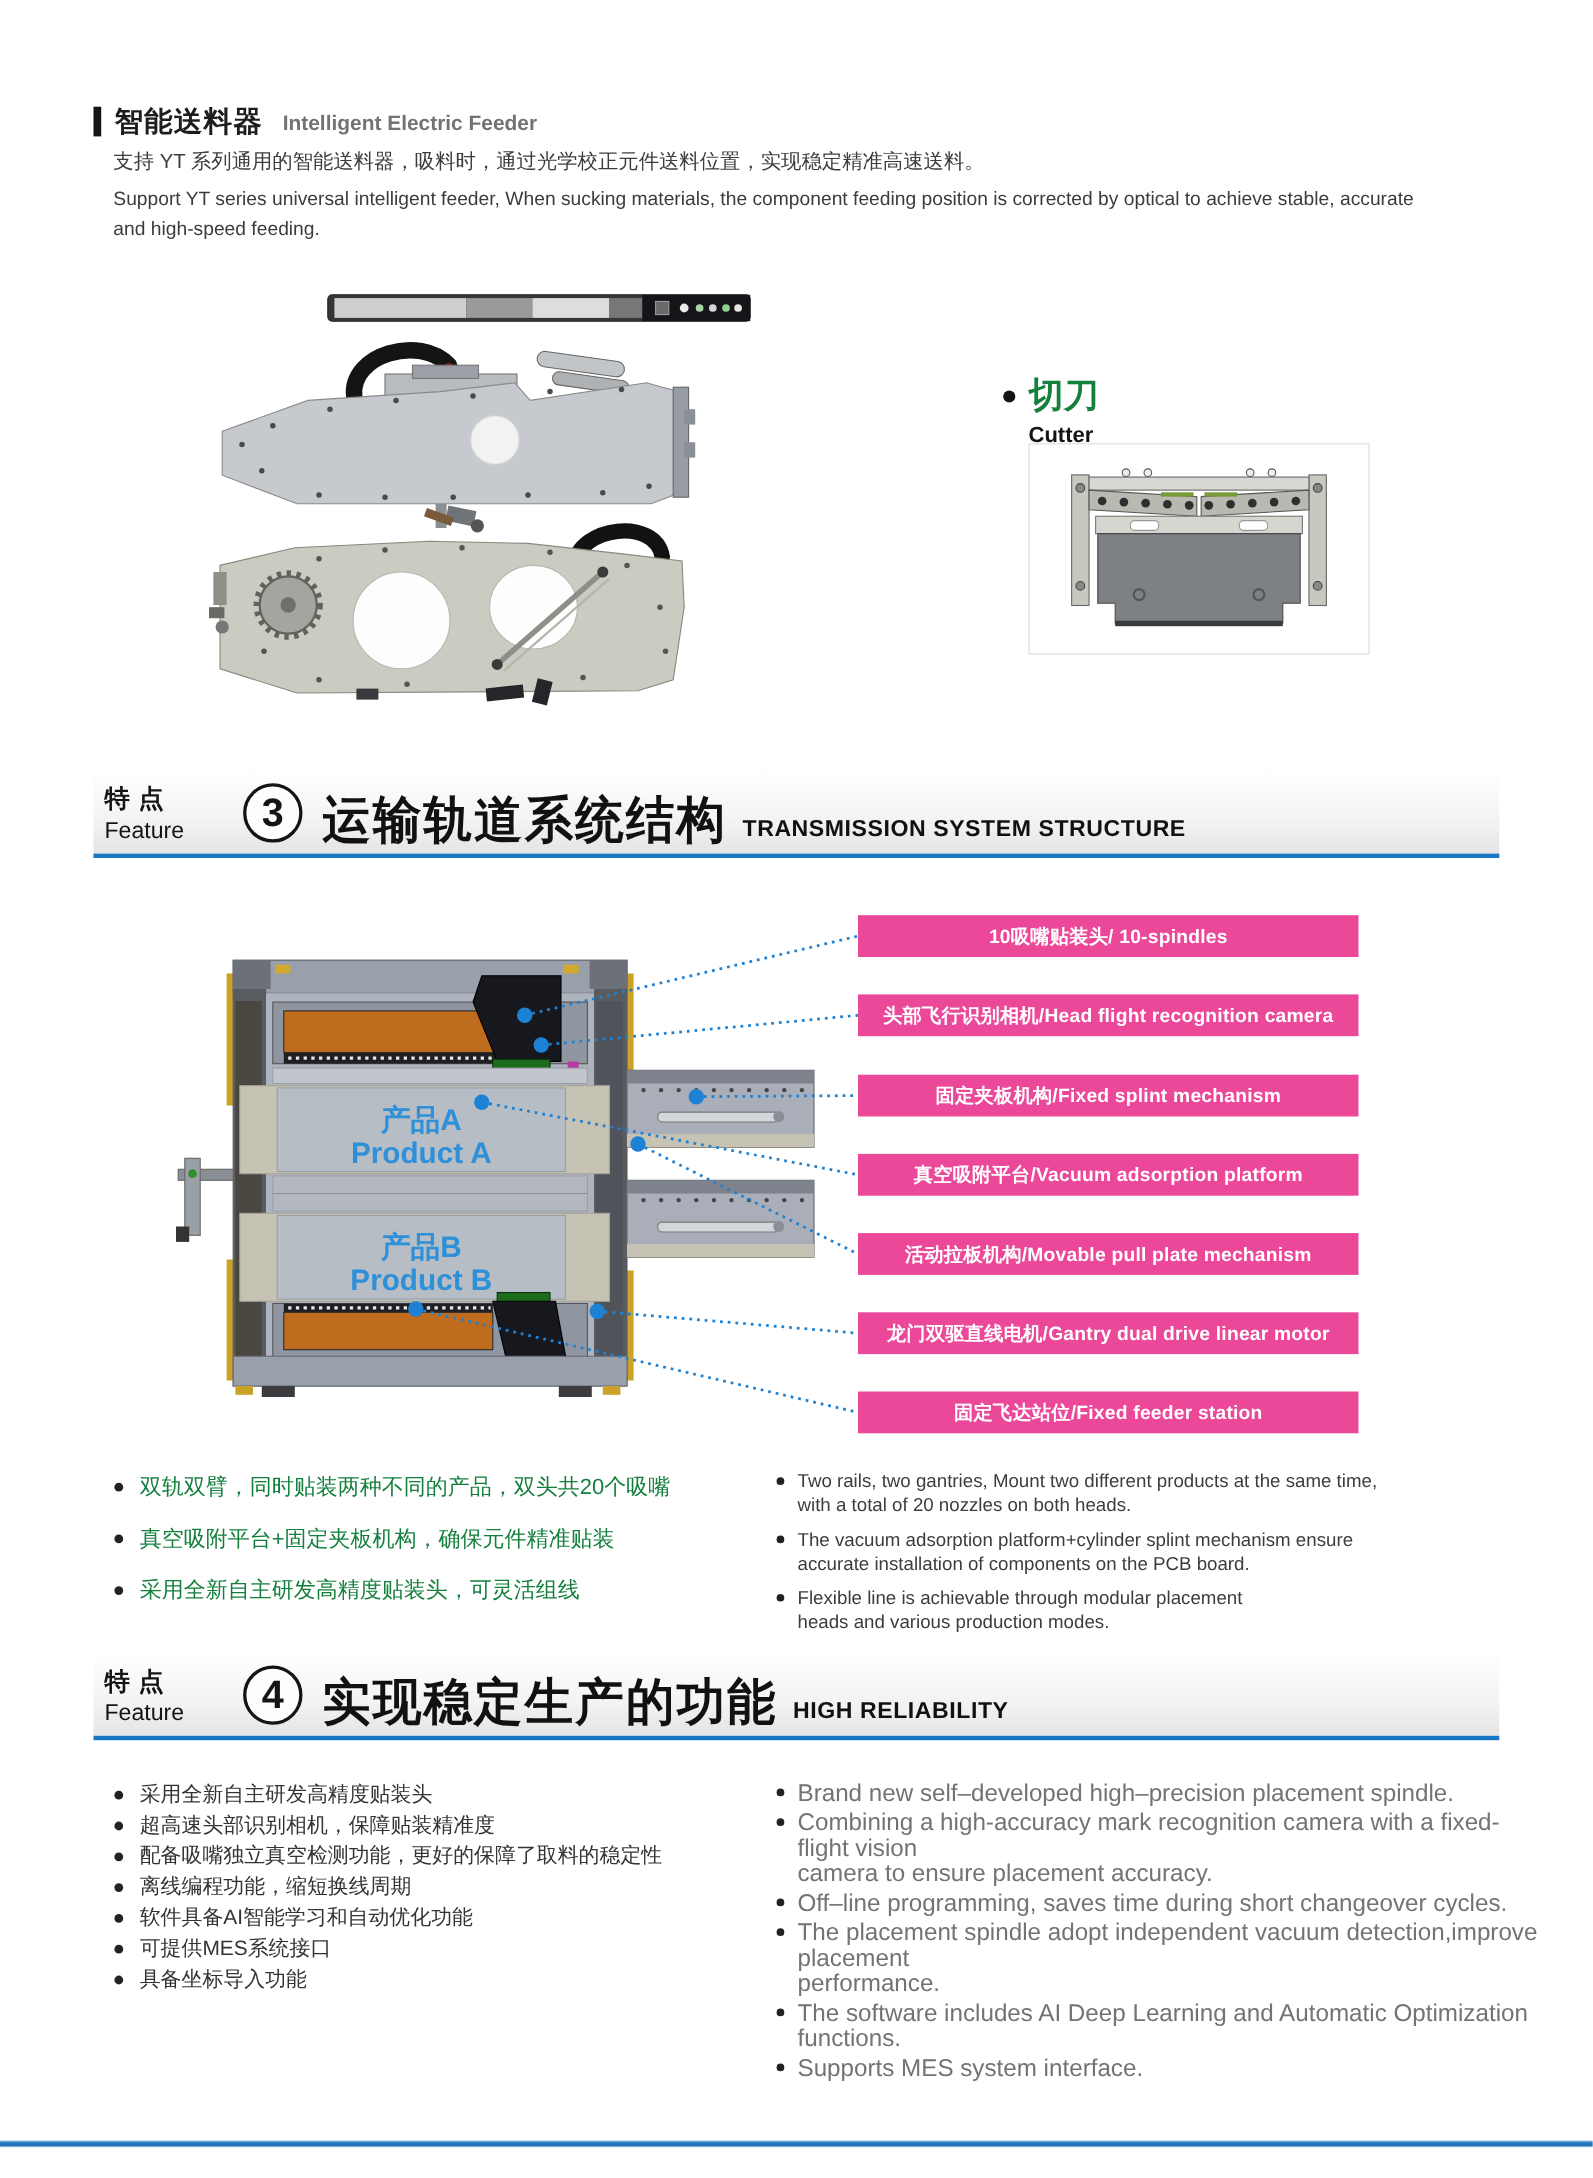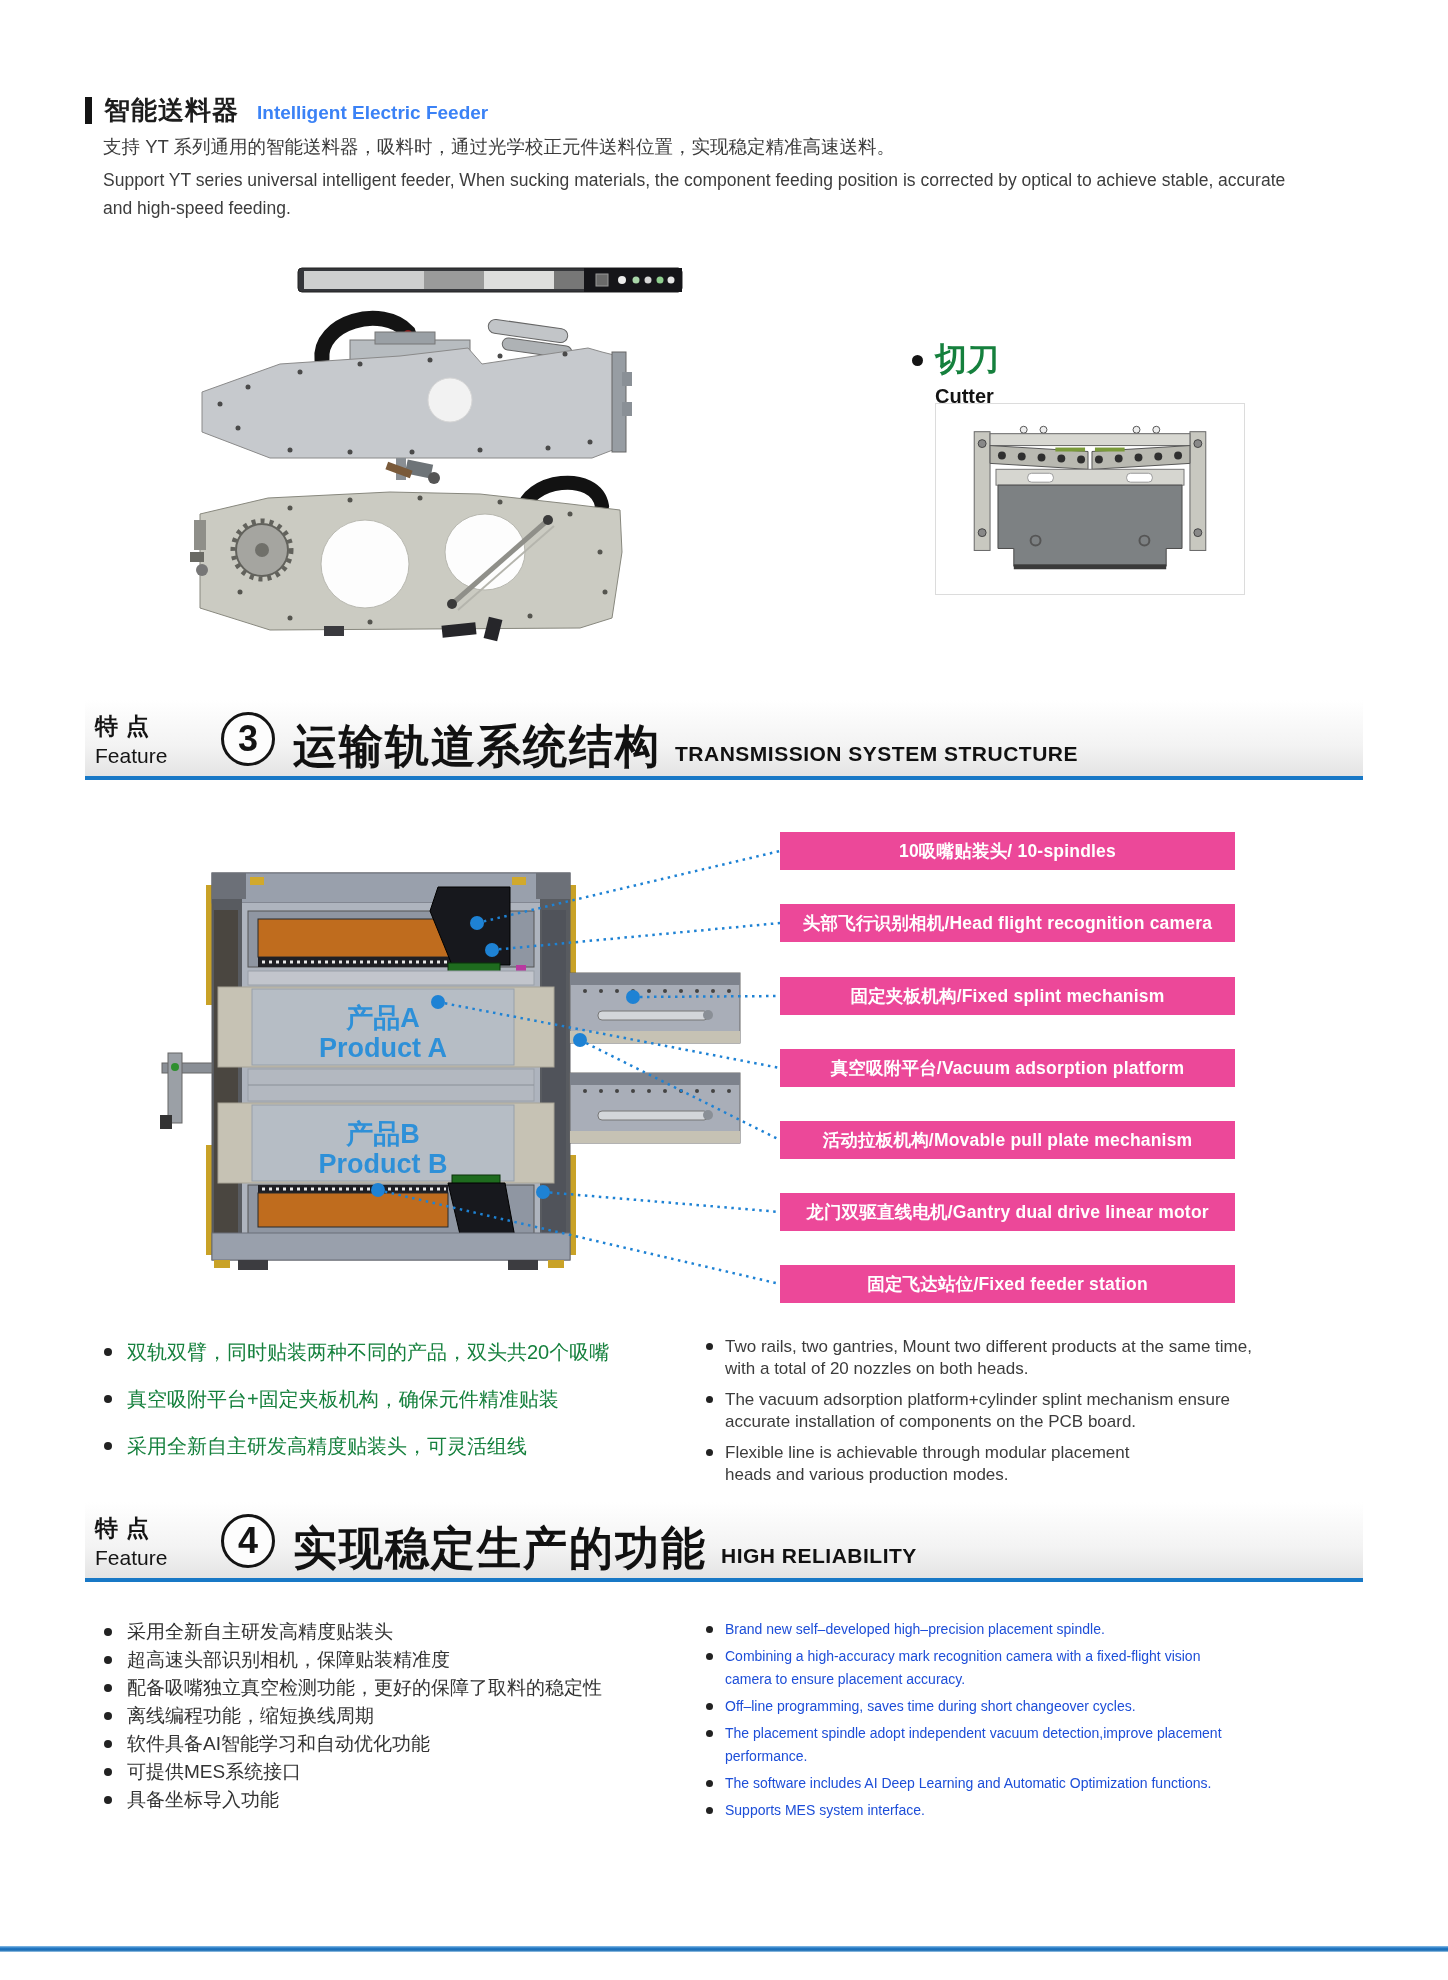--- a/index.html
+++ b/index.html
@@ -6,21 +6,21 @@
   body { margin: 0; background: #ffffff; }
   .page {
     position: relative; width: 1448px; height: 1980px;
     background: #ffffff; overflow: hidden;
     font-family: Liberation Sans, sans-serif; color: #222;
   }
   
   .doc-header { position: absolute; left: 85px; top: 93px; display: flex; align-items: center; }
   .doc-header .bar { width: 7px; height: 27px; background: #141414; margin-right: 12px; }
   .h-zh { font-size: 26px; font-weight: bold; color: #1d1d1d; letter-spacing: 1px; }
-  .h-en { font-size: 19px; font-weight: bold; color: #3b82f6; margin-left: 18px; padding-top: 4px; }
+  .h-en { font-size: 19px; font-weight: bold; color: #737373; margin-left: 18px; padding-top: 4px; }
   .intro-zh { position: absolute; left: 103px; top: 134px; font-size: 18.5px; color: #3c3c3c; }
   .intro-en { position: absolute; left: 103px; top: 166px; width: 1250px; font-size: 17.5px;
               line-height: 28px; color: #3c3c3c; white-space: pre-line; }
   
   .feeders { position: absolute; left: 150px; top: 252px; width: 580px; height: 400px; }
   
   .cutter-label { position: absolute; left: 912px; top: 338px; }
   .cutter-row { display: flex; align-items: center; }
   .cutter-dot { width: 11px; height: 11px; border-radius: 50%; background: #141414; margin-right: 12px; }
   .cutter-zh { font-size: 32px; font-weight: bold; color: #15803d; }
@@ -62,21 +62,21 @@
   .f3-zh { left: 104px; top: 1340px; }
   .f3-zh .bullet-item { margin-bottom: 23px; font-size: 20px; line-height: 24px; color: #15803d; }
   .f3-en { left: 706px; top: 1336px; }
   .f3-en .bullet-item { margin-bottom: 9px; font-size: 17px; line-height: 22px; color: #3c3c3c; }
   .f3-en .bdot { width: 7px; height: 7px; margin-top: 7px; margin-right: 12px; }
   .f3-en .btext { white-space: pre-line; max-width: 660px; }
   .f4-zh { left: 104px; top: 1618px; }
   .f4-zh .bullet-item { font-size: 19px; line-height: 28px; color: #333; }
   .f4-zh .bdot { margin-top: 10px; }
   .f4-en { left: 706px; top: 1618px; }
-  .f4-en .bullet-item { margin-bottom: 4px; font-size: 14px; line-height: 23px; color: #1d4ed8; }
+  .f4-en .bullet-item { margin-bottom: 4px; font-size: 22px; line-height: 23px; color: #737373; }
   .f4-en .bdot { width: 7px; height: 7px; margin-top: 8px; margin-right: 12px; }
   .f4-en .btext { white-space: pre-line; max-width: 680px; }
   
   .footer-line { position: absolute; left: 0; top: 1946px; width: 1448px; height: 6px;
     background: linear-gradient(180deg, #8fbfe6 0%, #2279c5 35%, #1a6cb4 70%, #a7cdea 100%); }
 </style>
 </head>
 <body>
 
 <div class="page">

